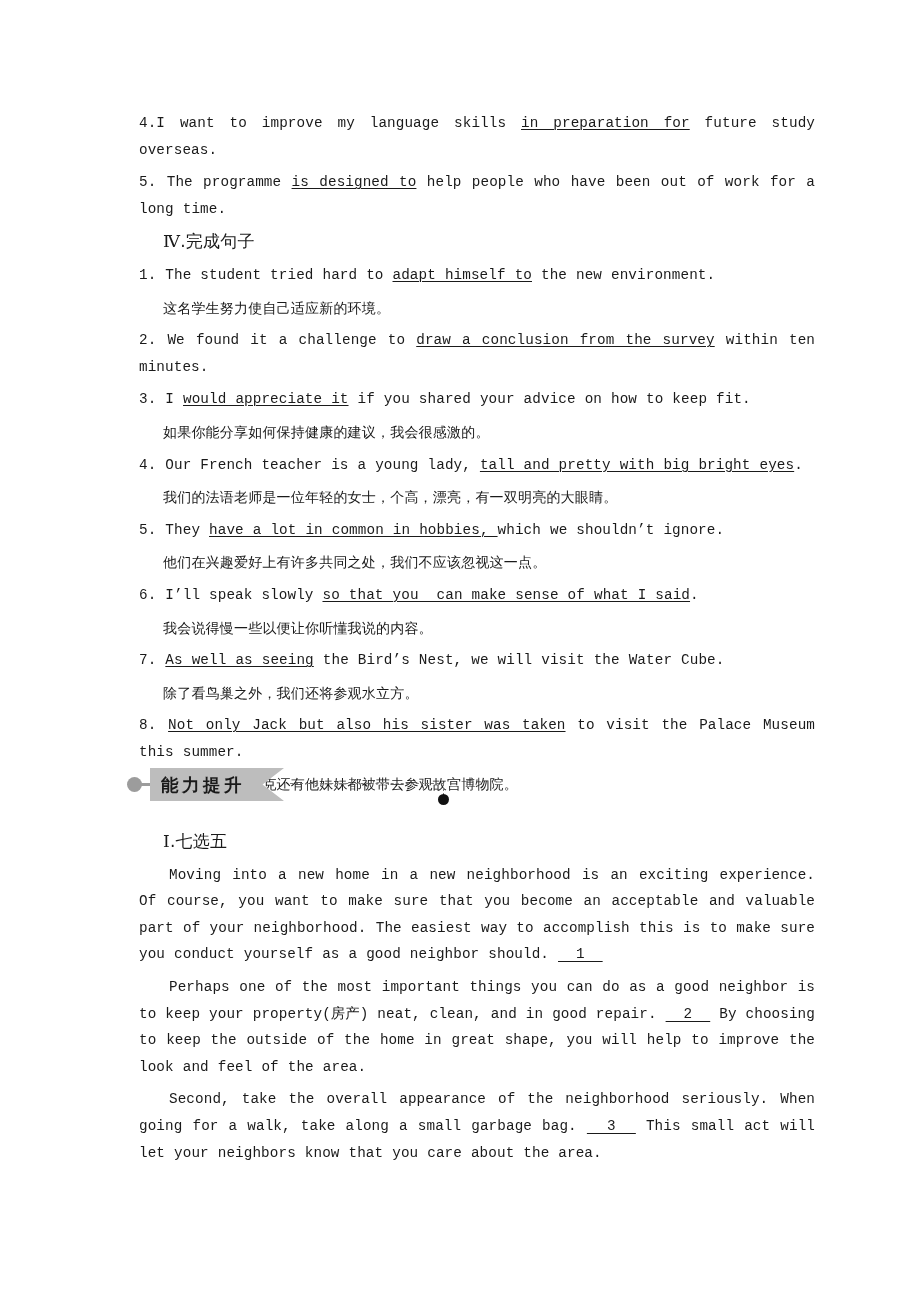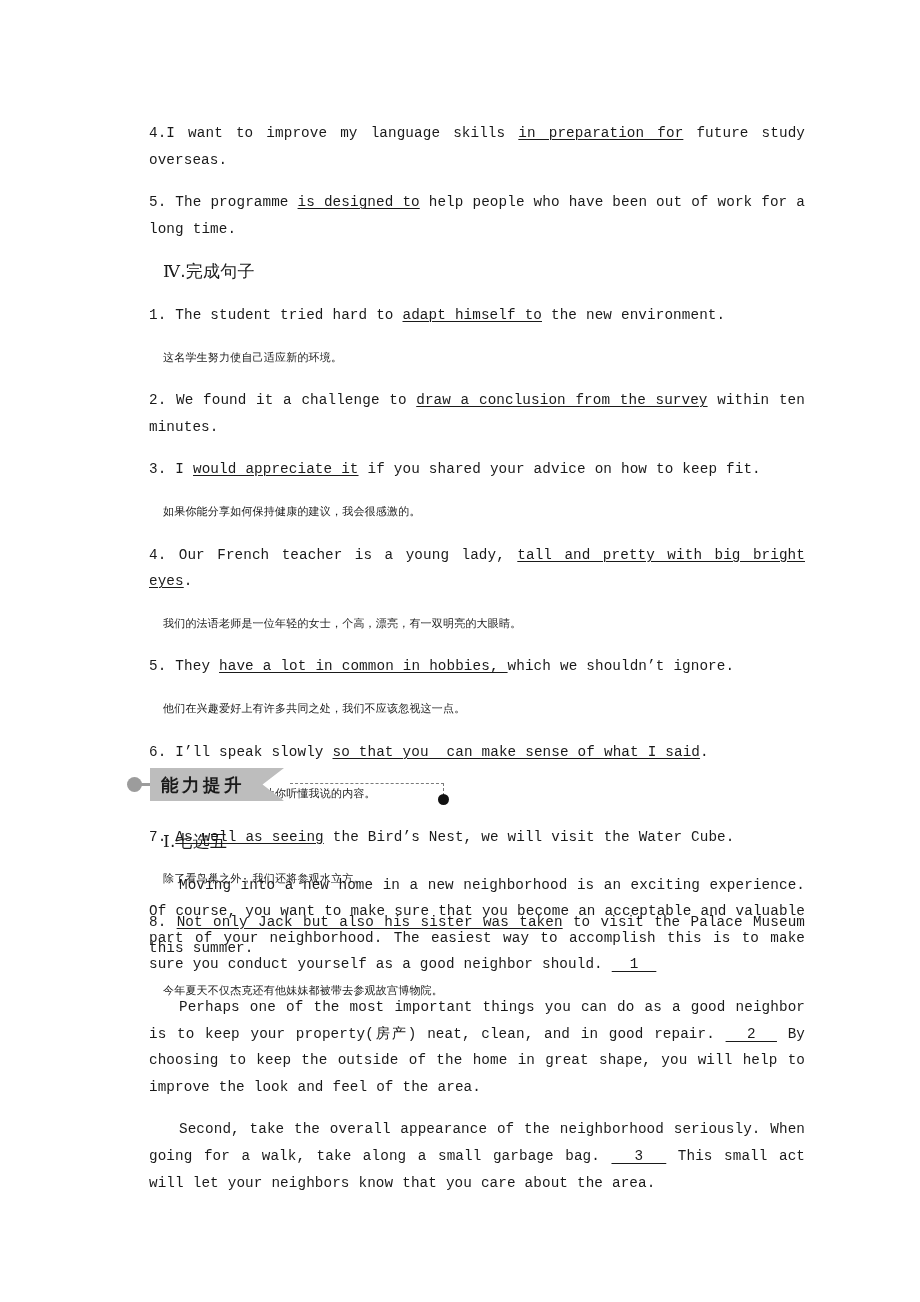--- a/index.html
+++ b/index.html
@@ -31,35 +31,35 @@
     top: 104px;
     width: 688px;
   }
 
   
   .para {
     font-size: 14.3px;
     line-height: 26.6px;
     text-align: justify;
     text-justify: inter-word;
-    margin: 16px;
+    margin: 6px;
     letter-spacing: 0.1px;
     word-spacing: 0.3px;
   }
   .para.indent {
     text-indent: 30px;
   }
   .para.justify-all {
     text-align-last: left;
   }
 
   
   .cn {
     font-family: "DejaVu Sans", "Liberation Sans", sans-serif;
-    font-size: 11px;
+    font-size: 14px;
     line-height: 26.6px;
     margin: 0;
     text-indent: 30px;
     letter-spacing: 0.2px;
     color: #1a1a1a;
   }
 
   
   .sec-head {
     font-family: "DejaVu Sans", "Liberation Sans", sans-serif;

